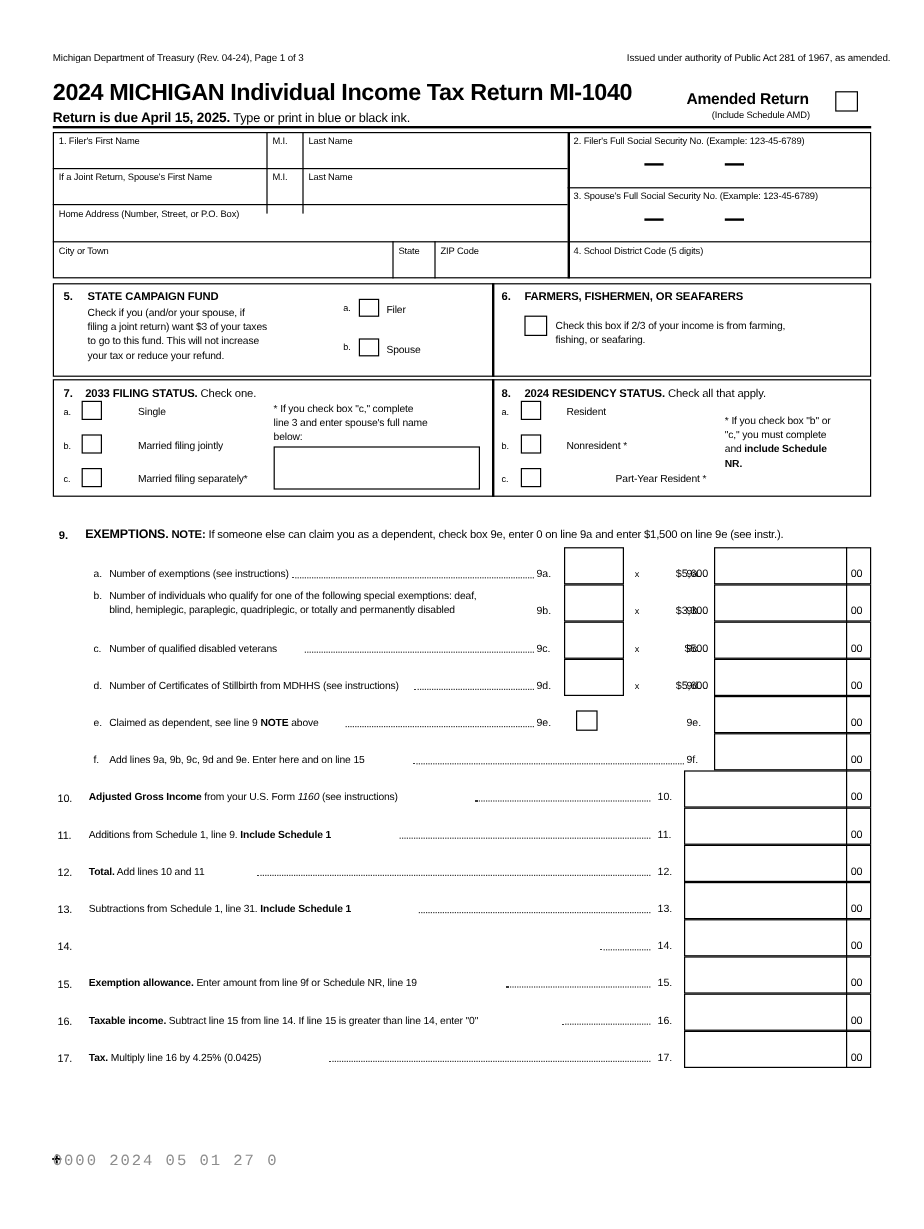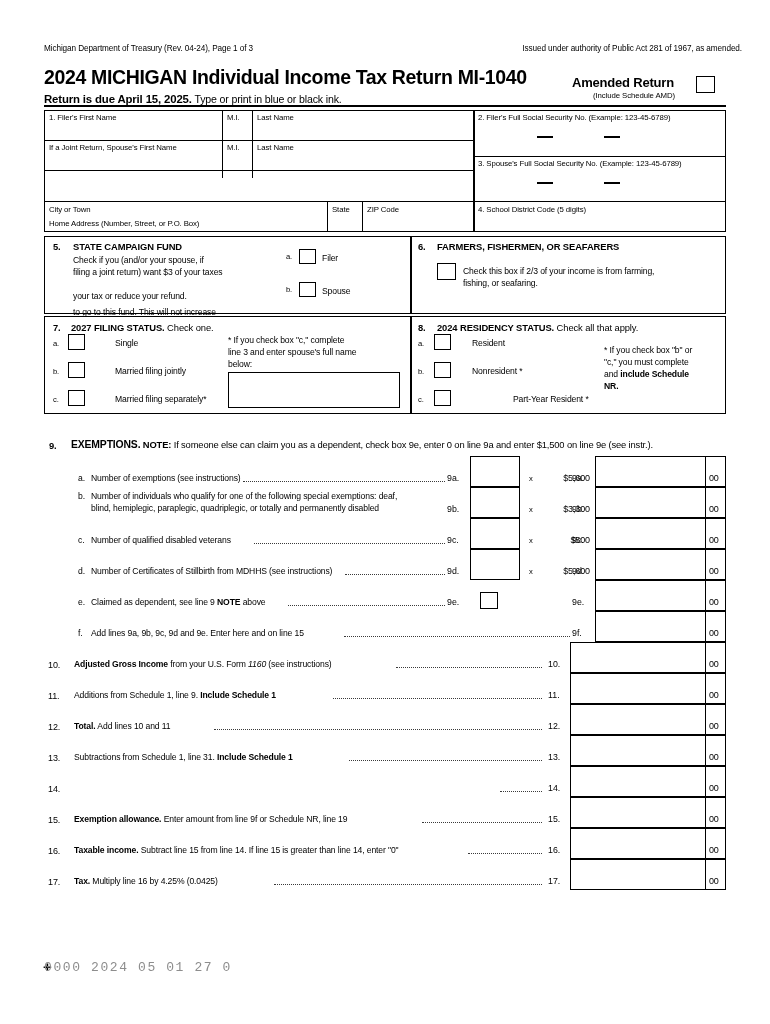--- a/index.html
+++ b/index.html
@@ -98,21 +98,21 @@
   <div class="hr" style="left:473px;top:201px;width:253px;"></div>
 
   <div class="cap" style="left:49px;top:113px;">1. Filer's First Name</div>
   <div class="cap" style="left:227px;top:113px;">M.I.</div>
   <div class="cap" style="left:257px;top:113px;">Last Name</div>
 
   <div class="cap" style="left:49px;top:143px;">If a Joint Return, Spouse's First Name</div>
   <div class="cap" style="left:227px;top:143px;">M.I.</div>
   <div class="cap" style="left:257px;top:143px;">Last Name</div>
 
-  <div class="cap" style="left:49px;top:174px;margin-top:45px;">Home Address (Number, Street, or P.O. Box)</div>
+  <div class="cap" style="left:49px;top:174px;">Home Address (Number, Street, or P.O. Box)</div>
 
   <div class="cap" style="left:49px;top:205px;">City or Town</div>
   <div class="cap" style="left:332px;top:205px;">State</div>
   <div class="cap" style="left:367px;top:205px;">ZIP Code</div>
 
   <div class="cap" style="left:478px;top:113px;">2. Filer's Full Social Security No. (Example: 123-45-6789)</div>
   <div class="ssndash" style="left:537px;top:136px;"></div>
   <div class="ssndash" style="left:604px;top:136px;"></div>
 
   <div class="cap" style="left:478px;top:159px;">3. Spouse's Full Social Security No. (Example: 123-45-6789)</div>
@@ -121,21 +121,21 @@
 
   <div class="cap" style="left:478px;top:205px;">4. School District Code (5 digits)</div>
 
   <div class="bx2" style="left:44px;top:236px;width:682px;height:78px;"></div>
   <div class="vr2" style="left:410px;top:236px;height:78px;"></div>
 
   <div class="thd" style="left:53px;top:241px;">5.</div>
   <div class="thd" style="left:73px;top:241px;">STATE CAMPAIGN FUND</div>
   <div class="t" style="left:73px;top:255px;">Check if you (and/or your spouse, if</div>
   <div class="t" style="left:73px;top:267px;">filing a joint return) want $3 of your taxes</div>
-  <div class="t" style="left:73px;top:279px;margin-top:28px;">to go to this fund. This will not increase</div>
+  <div class="t" style="left:73px;top:279px;">to go to this fund. This will not increase</div>
   <div class="t" style="left:73px;top:291px;">your tax or reduce your refund.</div>
 
   <div class="tsm" style="left:286px;top:252px;">a.</div>
   <div class="cb" style="left:299px;top:249px;width:17px;height:15px;"></div>
   <div class="t" style="left:322px;top:253px;">Filer</div>
 
   <div class="tsm" style="left:286px;top:285px;">b.</div>
   <div class="cb" style="left:299px;top:282px;width:17px;height:15px;"></div>
   <div class="t" style="left:322px;top:286px;">Spouse</div>
 
@@ -143,21 +143,21 @@
   <div class="thd" style="left:437px;top:241px;">FARMERS, FISHERMEN, OR SEAFARERS</div>
   <div class="cb" style="left:437px;top:263px;width:19px;height:17px;"></div>
   <div class="t" style="left:463px;top:266px;">Check this box if 2/3 of your income is from farming,</div>
   <div class="t" style="left:463px;top:278px;">fishing, or seafaring.</div>
 
   <div class="bx2" style="left:44px;top:316px;width:682px;height:98px;"></div>
   <div class="vr2" style="left:410px;top:316px;height:98px;"></div>
 
   <div class="thd" style="left:53px;top:322px;">7.</div>
   <div class="abs" style="left:71px;top:322px;font-size:9.4px;letter-spacing:-0.1px;">
-    <span class="bold">2027 FILING STATUS.</span><span> Check one.</span>
+    <span class="bold">2033 FILING STATUS.</span><span> Check one.</span>
   </div>
 
   <div class="tsm" style="left:53px;top:339px;">a.</div>
   <div class="cb" style="left:68px;top:334px;width:17px;height:16px;"></div>
   <div class="t" style="left:115px;top:338px;">Single</div>
 
   <div class="tsm" style="left:53px;top:367px;">b.</div>
   <div class="cb" style="left:68px;top:362px;width:17px;height:16px;"></div>
   <div class="t" style="left:115px;top:366px;">Married filing jointly</div>
 

